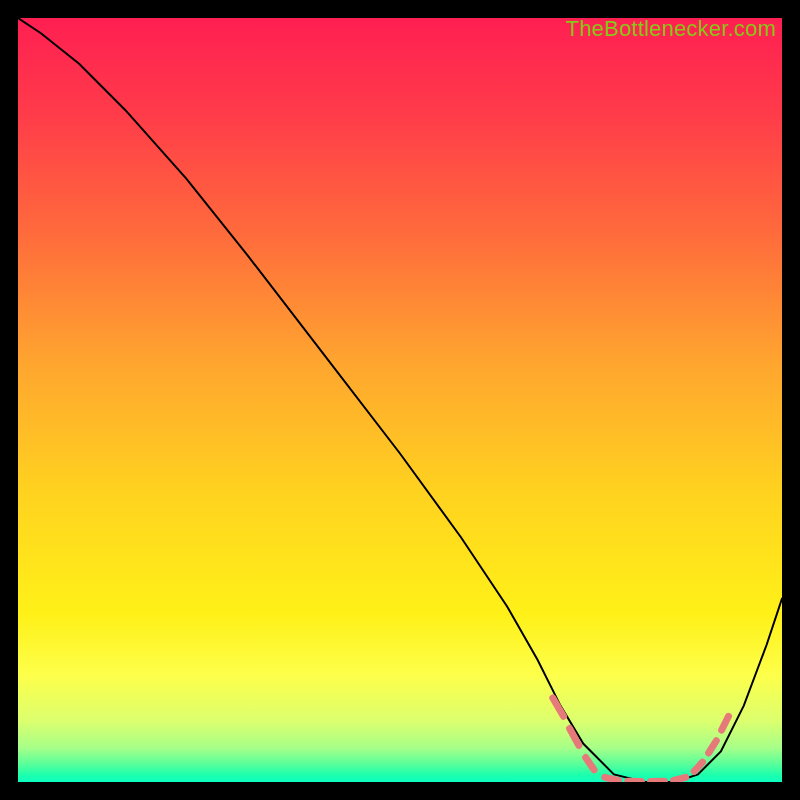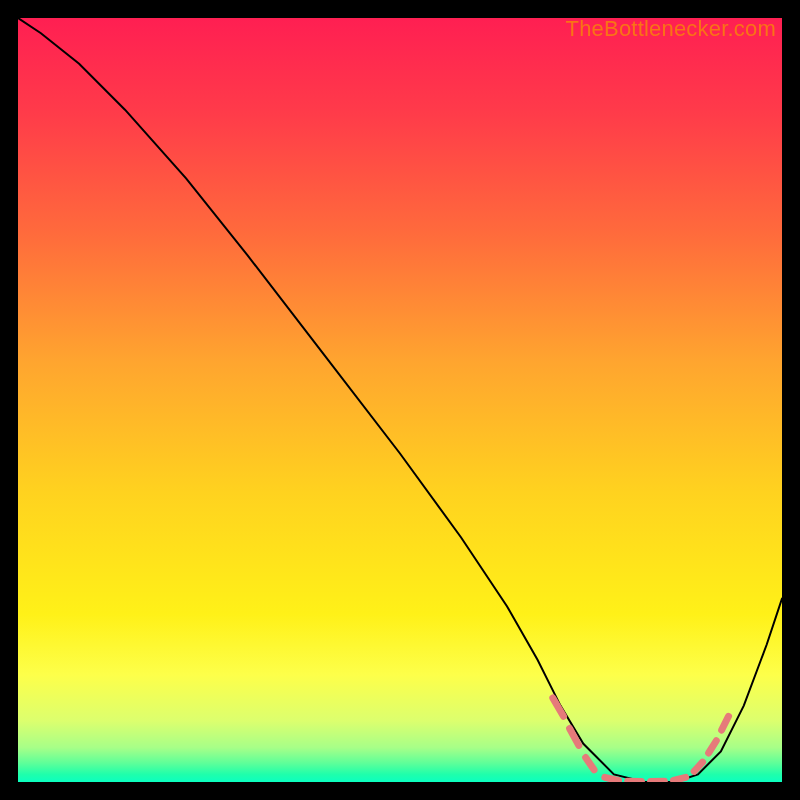--- a/index.html
+++ b/index.html
@@ -35,21 +35,21 @@
     position: absolute;
     left: 0;
     top: 0;
     width: 100%;
     height: 100%;
   }
   .watermark {
     position: absolute;
     top: -2px;
     right: 6px;
-    color: #f97316;
+    color: #84cc16;
     font-size: 22px;
     letter-spacing: 0.2px;
     font-weight: 500;
     user-select: none;
   }
 </style>
 </head>
 <body>
 
 <div class="frame">

